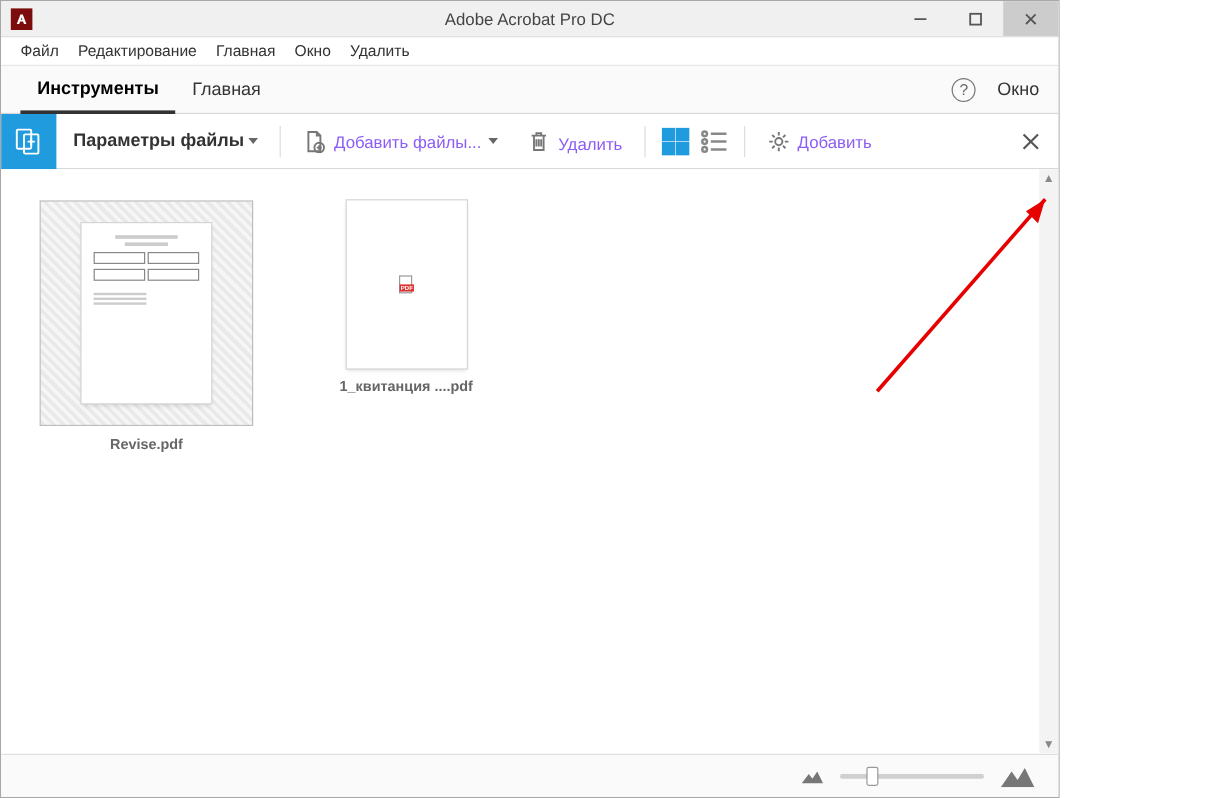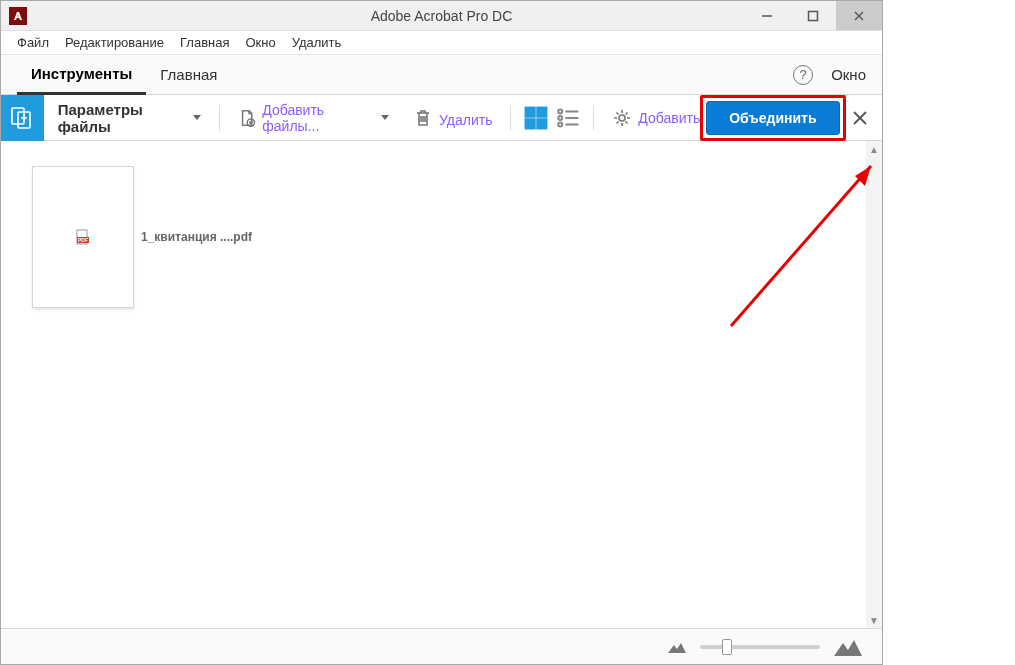--- a/index.html
+++ b/index.html
@@ -48,21 +48,21 @@
   .close-x { width:22px; height:22px; display:flex; align-items:center; justify-content:center; }
   .close-x svg { width:16px; height:16px; stroke:#555; stroke-width:1.8; fill:none; }
 
   
   .content { flex:1; position:relative; background:#fff; overflow:hidden; }
   .scroll-trough { position:absolute; top:0; right:0; width:16px; height:100%; background:#f3f3f3; }
   .scroll-up-arr, .scroll-dn-arr { position:absolute; right:0; width:16px; height:16px; display:flex; align-items:center; justify-content:center; color:#888; font-size:10px; }
   .scroll-up-arr { top:0; }
   .scroll-dn-arr { bottom:0; }
   .files { display:flex; gap:72px; padding:26px 0 0 32px; align-items:flex-start; }
-  .file-card { display:flex; align-items:center; gap:8px; }
+  .file-card { display:flex; flex-direction:column; align-items:center; gap:8px; }
   .file-card.selected .page-wrap { background:repeating-linear-gradient(45deg,#e9e9e9 0,#e9e9e9 3px,#f6f6f6 3px,#f6f6f6 6px); border:1px solid #bdbdbd; padding:18px 34px; }
   .page-wrap { padding:0; }
   .page { width:108px; height:150px; background:#fff; box-shadow:0 0 0 1px #d5d5d5, 0 2px 4px rgba(0,0,0,.15); display:flex; align-items:center; justify-content:center; position:relative; }
   .page.small { width:100px; height:140px; }
   .pdf-glyph { width:16px; height:16px; }
   .pdf-glyph svg { width:16px; height:16px; }
   .doc-content { position:absolute; top:10px; left:10px; right:10px; }
   .doc-row { height:3px; background:#ccc; margin-bottom:2px; }
   .doc-table { display:flex; gap:2px; margin:4px 0; }
   .doc-cell { flex:1; height:10px; border:1px solid #888; }
@@ -186,35 +186,54 @@
     </div>
     <div class="sep"></div>
     <div class="tbtn">
       <svg viewBox="0 0 20 20">
           <circle cx="10" cy="10" r="3"></circle>
           <path d="M10 2 L10 5 M10 15 L10 18 M2 10 L5 10 M15 10 L18 10 M4.5 4.5 L6.5 6.5 M13.5 13.5 L15.5 15.5 M15.5 4.5 L13.5 6.5 M6.5 13.5 L4.5 15.5"></path>
         </svg>
       <span>Добавить</span>
     </div>
     <div class="spacer"></div>
-    <div class="primary-wrap">
-      <div class="primary-btn">Объединить</div>
-      <div class="highlight-box"></div>
-    </div>
     <div class="close-x">
       <svg viewBox="0 0 16 16">
           <line x1="2" y1="2" x2="14" y2="14"></line>
           <line x1="14" y1="2" x2="2" y2="14"></line>
         </svg>
     </div>
   </div>
 
   <div class="content">
     <div class="files">
 
+      <div class="file-card selected">
+        <div class="page-wrap">
+          <div class="page">
+            <div class="doc-content">
+              <div class="doc-row" style="width:60%;margin:0 auto 3px;"></div>
+              <div class="doc-row" style="width:40%;margin:0 auto 5px;"></div>
+              <div class="doc-table">
+                  <div class="doc-cell"></div>
+                  <div class="doc-cell"></div>
+                </div>
+              <div class="doc-table">
+                  <div class="doc-cell"></div>
+                  <div class="doc-cell"></div>
+                </div>
+              <div style="height:6px"></div>
+              <div class="doc-row" style="width:50%;height:2px;"></div>
+              <div class="doc-row" style="width:50%;height:2px;"></div>
+              <div class="doc-row" style="width:50%;height:2px;"></div>
+            </div>
+          </div>
+        </div>
+        <div class="file-label">Revise.pdf</div>
+      </div>
 
       <div class="file-card">
         <div class="page-wrap">
             <div class="page small">
           <span class="pdf-glyph">
             <svg viewBox="0 0 16 16">
                   <rect x="2" y="1" width="10" height="14" fill="#fff" stroke="#999"></rect>
                   <rect x="2" y="8" width="12" height="6" fill="#d33"></rect>
                   <text x="8" y="13" font-size="5" fill="#fff" text-anchor="middle" font-weight="bold">PDF</text>
                 </svg>

